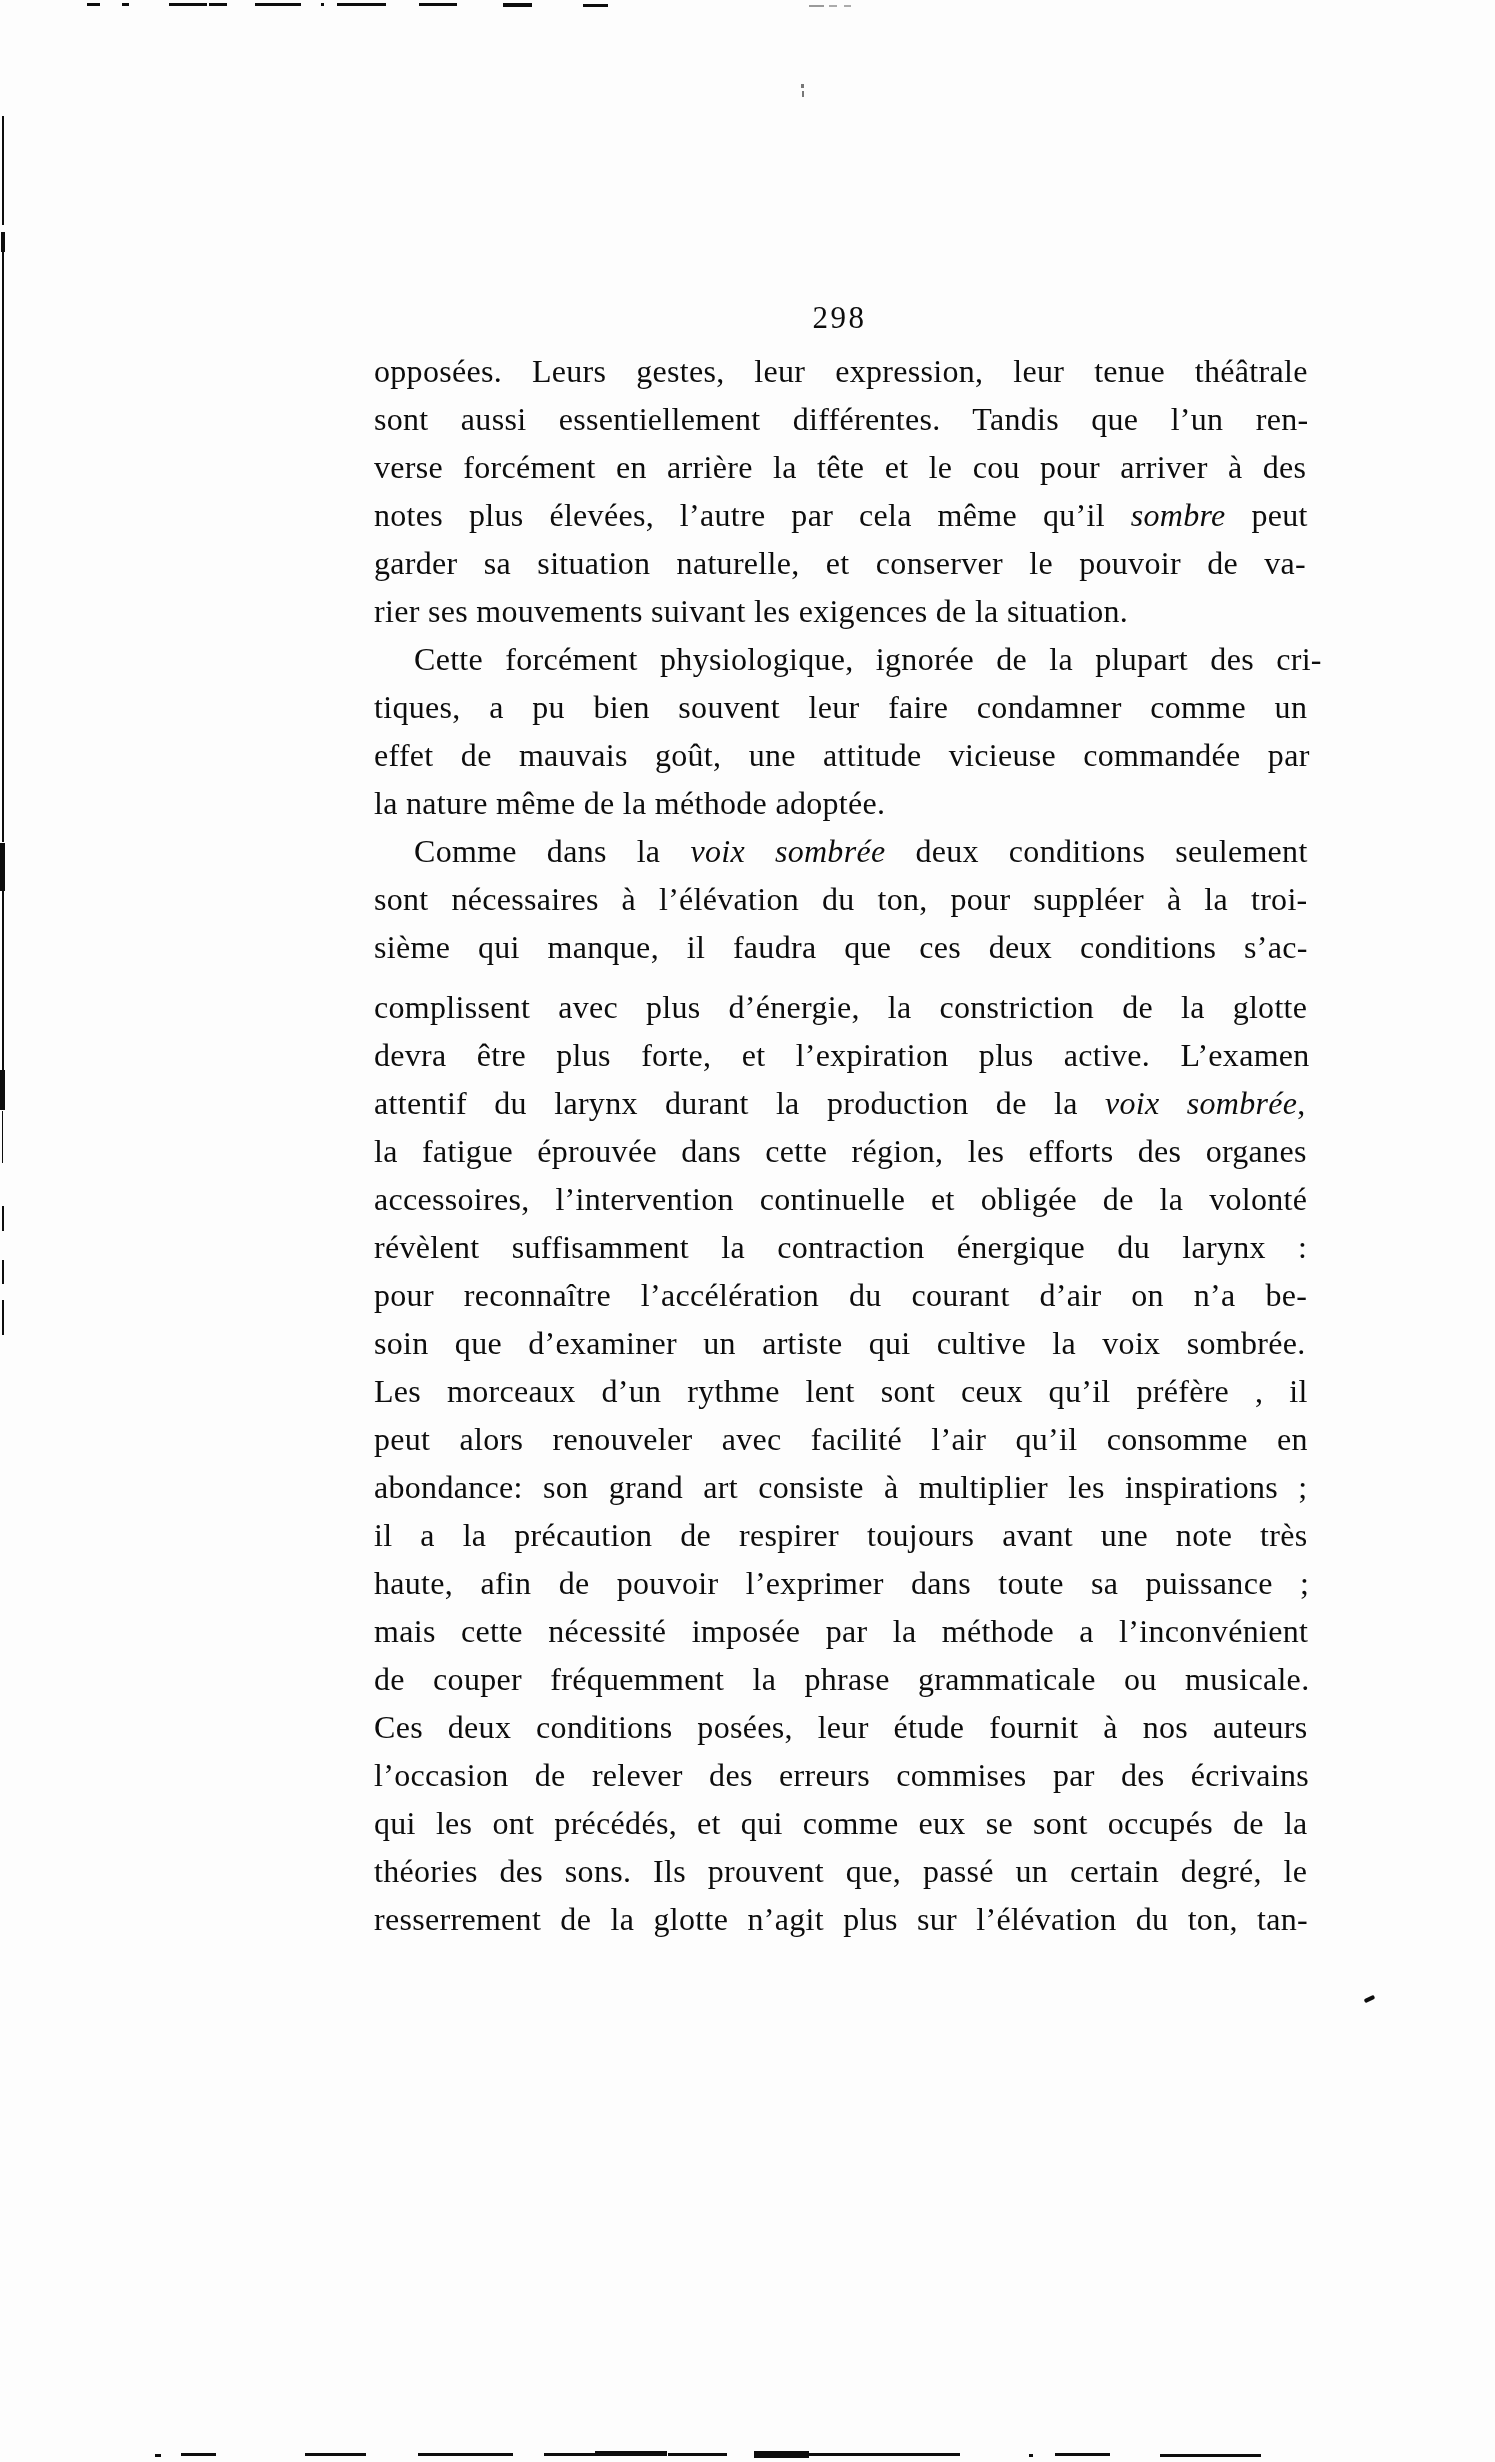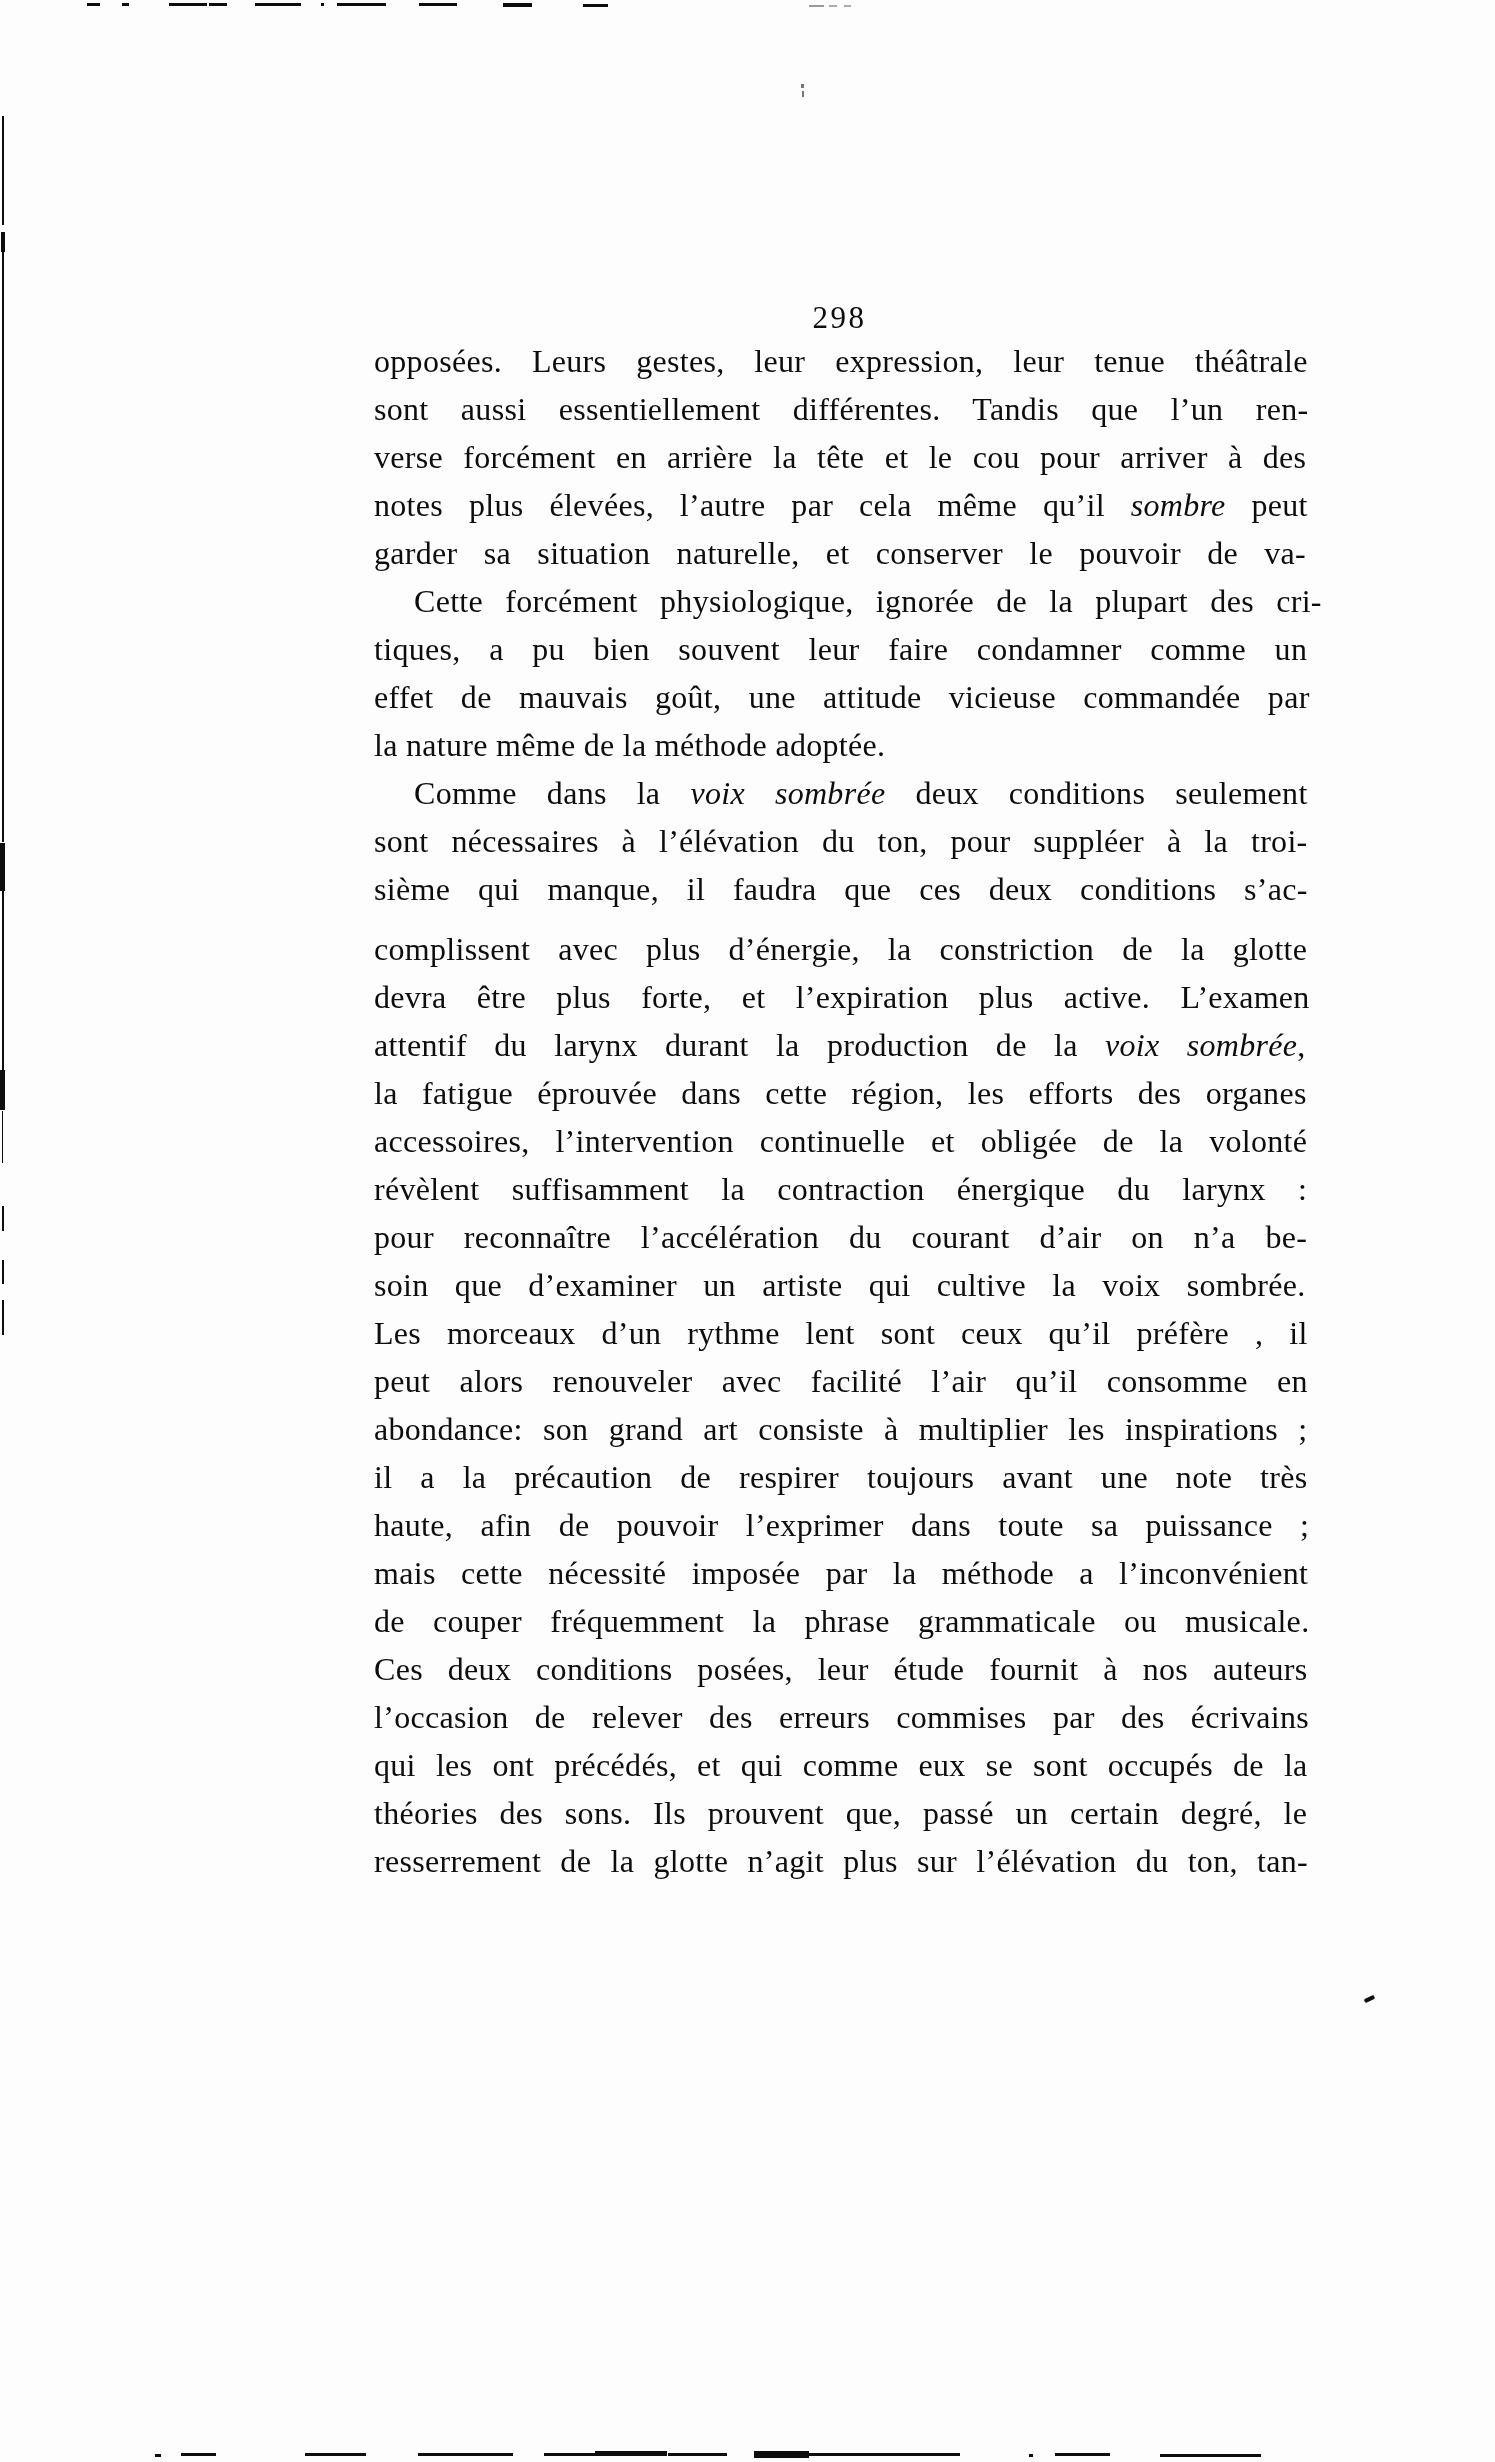--- a/index.html
+++ b/index.html
@@ -9,41 +9,42 @@
   }
   .page{
     position:relative;width:1495px;height:2462px;
     background:#fdfdfd;color:#0d0d0d;overflow:hidden;padding-left:20px;
   }
   .page-number{
     position:absolute;left:374px;top:300px;width:931px;
     text-align:center;font-size:31px;letter-spacing:2.5px;
   }
   .text-block{
-    position:absolute;left:374px;top:337px;width:931px;
+    position:absolute;left:374px;top:347px;width:931px;
   }
   .line{
     white-space:nowrap;height:48px;line-height:48px;
     font-size:32px;letter-spacing:0.3px;text-align:left;
   }
   .line.indent{padding-left:40px;}
   .it{font-style:italic;}
   .mark{position:absolute;background:#0d0d0d;}
 </style>
 </head>
 <body>
 
 <div class="page" style="background: rgb(253, 253, 253); color: rgb(13, 13, 13);">
   <div class="page-number">298</div>
   <div class="text-block" id="text-block">
       <div class="line" style="word-spacing: 21.6px;"><span><span>opposées. Leurs gestes, leur expression, leur tenue théâtrale</span></span></div>
       <div class="line" style="word-spacing: 24px;"><span><span>sont aussi essentiellement différentes. Tandis que l’un ren-</span></span></div>
       <div class="line" style="word-spacing: 12px; text-align: right;"><span><span>verse forcément en arrière la tête et le cou pour arriver à des</span></span></div>
       <div class="line" style="word-spacing: 17.6px;"><span><span>notes plus élevées, l’autre par cela même qu’il </span><span class="it">sombre</span><span> peut</span></span></div>
       <div class="line" style="word-spacing: 18px;"><span><span>garder sa situation naturelle, et conserver le pouvoir de va-</span></span></div>
+      <div class="line"><span><span>rier ses mouvements suivant les exigences de la situation.</span></span></div>
       <div class="line indent" style="word-spacing: 14px;"><span><span>Cette forcément physiologique, ignorée de la plupart des cri-</span></span></div>
       <div class="line" style="word-spacing: 20.3px;"><span><span>tiques, a pu bien souvent leur faire condamner comme un</span></span></div>
       <div class="line" style="word-spacing: 19px;"><span><span>effet de mauvais goût, une attitude vicieuse commandée par</span></span></div>
       <div class="line"><span><span>la nature même de la méthode adoptée.</span></span></div>
       <div class="line indent" style="word-spacing: 21.7px;"><span><span>Comme dans la </span><span class="it">voix sombrée</span><span> deux conditions seulement</span></span></div>
       <div class="line" style="word-spacing: 14.6px;"><span><span>sont nécessaires à l’élévation du ton, pour suppléer à la troi-</span></span></div>
       <div class="line" style="word-spacing: 19.5px;"><span><span>sième qui manque, il faudra que ces deux conditions s’ac-</span></span></div>
       <div class="line" style="word-spacing: 19.7px; margin-top: 12px;"><span><span>complissent avec plus d’énergie, la constriction de la glotte</span></span></div>
       <div class="line" style="word-spacing: 22px;"><span><span>devra être plus forte, et l’expiration plus active. L’examen</span></span></div>
       <div class="line" style="word-spacing: 19px;"><span><span>attentif du larynx durant la production de la </span><span class="it">voix sombrée</span><span>,</span></span></div>

